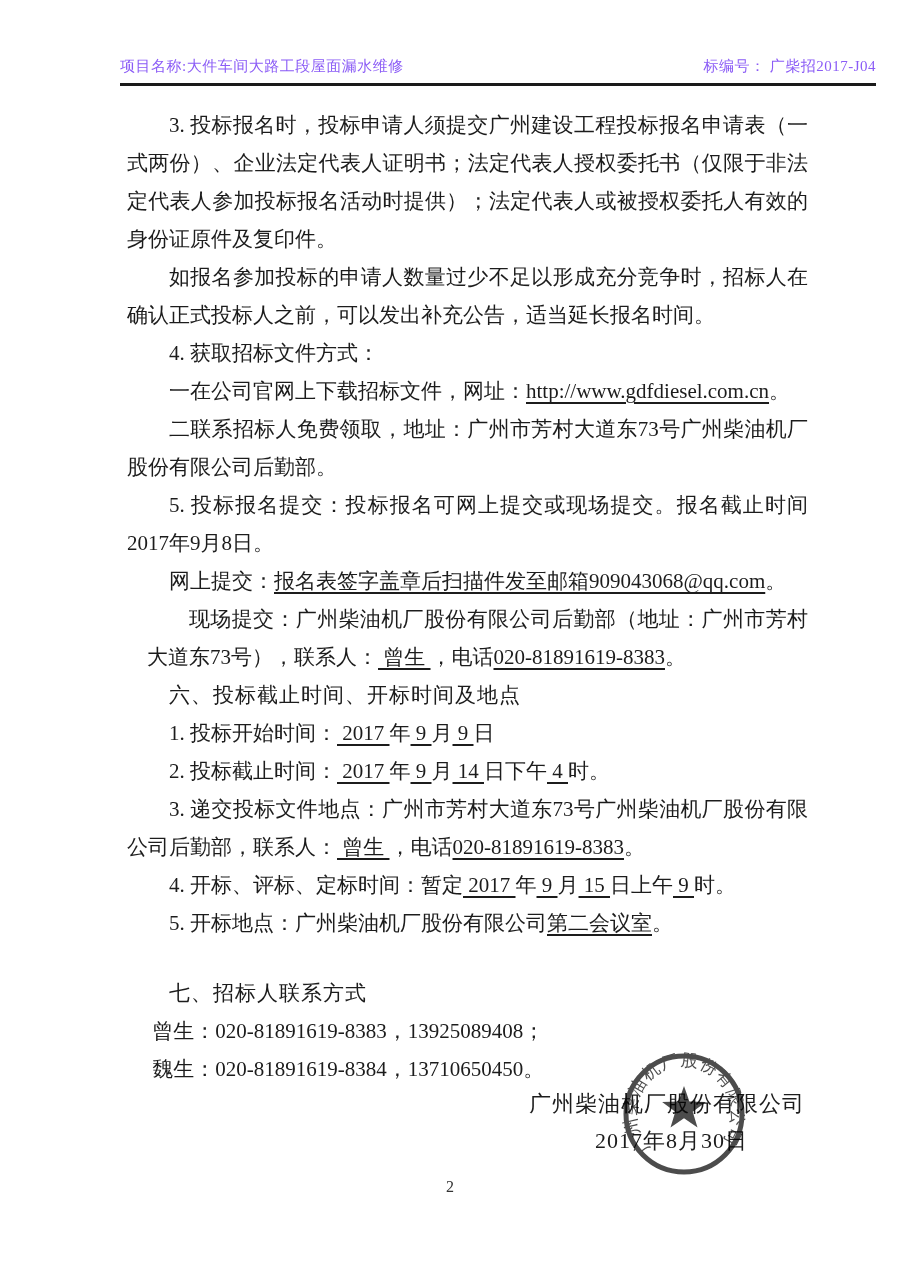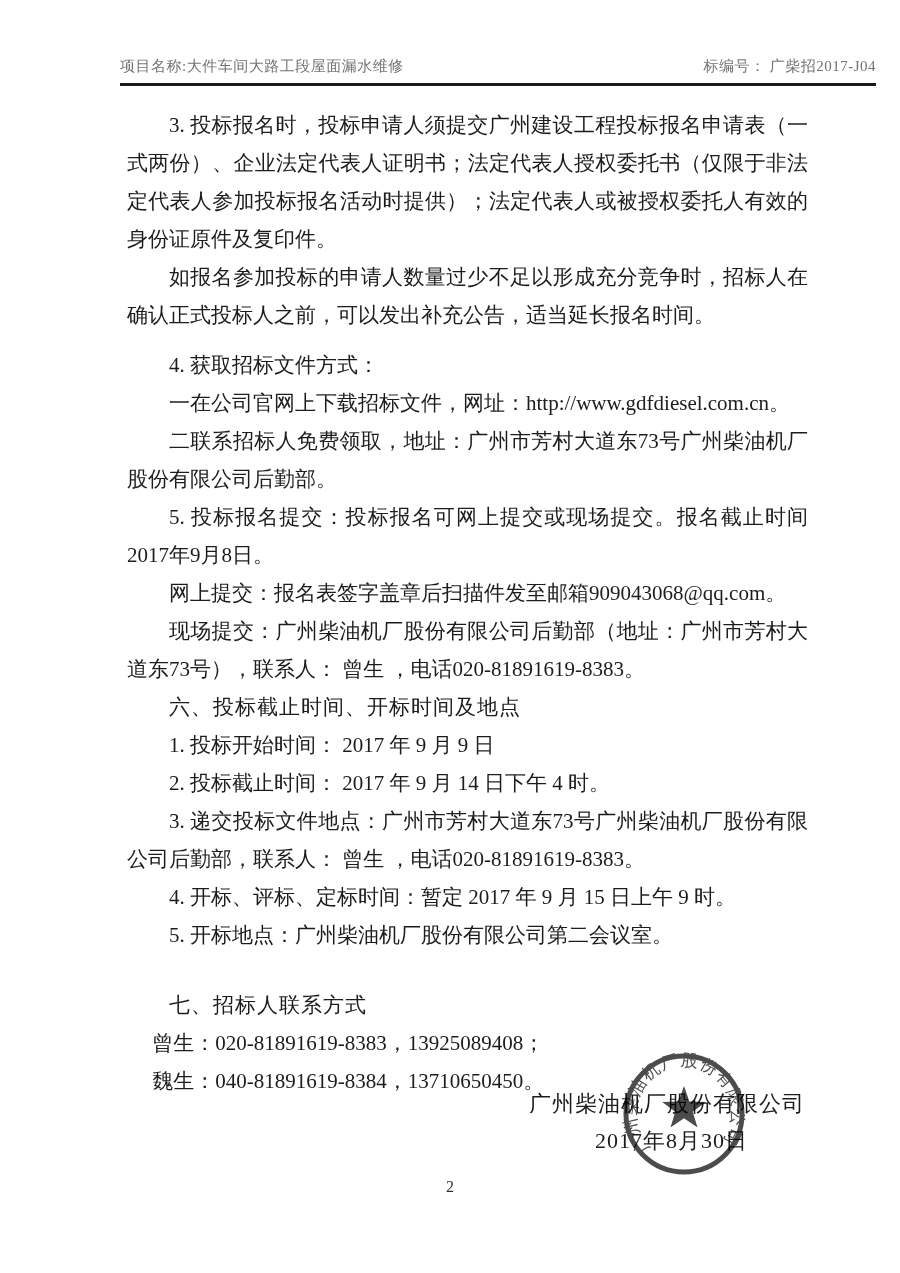--- a/index.html
+++ b/index.html
@@ -20,36 +20,36 @@
     left: 120px;
     top: 57px;
     width: 756px;
     display: flex;
     justify-content: space-between;
     align-items: flex-end;
     font-size: 15px;
     letter-spacing: 0.5px;
     padding-bottom: 7px;
     border-bottom: 3px solid #1a1a1a;
-    color: #737373;
+    color: #8b5cf6;
   }
   
   .doc-body {
     position: absolute;
     left: 127px;
     top: 106px;
     width: 681px;
     font-size: 21px;
     line-height: 38px;
     text-align: justify;
     color: #1c1c1c;
   }
   .doc-body p { margin: 0; }
   .doc-body p.bold { font-weight: normal; letter-spacing: 1px; }
-  .u { text-underline-offset: 4px; }
+  .u { text-decoration: underline; text-underline-offset: 4px; }
   
   .sig-company {
     position: absolute;
     top: 1089px;
     left: 529px;
     font-size: 22px;
     letter-spacing: 1px;
   }
   .sig-date {
     position: absolute;
@@ -83,35 +83,35 @@
 <div class="page">
 
   <div class="page-header">
     <span>项目名称:大件车间大路工段屋面漏水维修</span>
     <span>标编号： 广柴招2017-J04</span>
   </div>
 
   <div class="doc-body">
       <p style="text-indent: 2em;"><span>3. 投标报名时，投标申请人须提交广州建设工程投标报名申请表（一式两份）、企业法定代表人证明书；法定代表人授权委托书（仅限于非法定代表人参加投标报名活动时提供）；法定代表人或被授权委托人有效的身份证原件及复印件。</span></p>
       <p style="text-indent: 2em;"><span>如报名参加投标的申请人数量过少不足以形成充分竞争时，招标人在确认正式投标人之前，可以发出补充公告，适当延长报名时间。</span></p>
-      <p style="text-indent: 2em; margin-top: 12px;"><span>4.  获取招标文件方式：</span></p>
+      <p style="text-indent: 2em;"><span>4.  获取招标文件方式：</span></p>
       <p style="text-indent: 2em;"><span>一在公司官网上下载招标文件，网址：</span><span class="u">http://www.gdfdiesel.com.cn</span><span>。</span></p>
       <p style="text-indent: 2em;"><span>二联系招标人免费领取，地址：广州市芳村大道东73号广州柴油机厂股份有限公司后勤部。</span></p>
       <p style="text-indent: 2em;"><span>5. 投标报名提交：投标报名可网上提交或现场提交。报名截止时间2017年9月8日。</span></p>
       <p style="text-indent: 2em;"><span>网上提交：</span><span class="u">报名表签字盖章后扫描件发至邮箱909043068@qq.com</span><span>。</span></p>
-      <p style="text-indent: 2em;"><span>现场提交：广州柴油机厂股份有限公司后勤部（地址：广州市芳村大道东73号），联系人：</span><span class="u">&nbsp;曾生&nbsp;</span><span>，电话</span><span class="u">020-81891619-8383</span><span>。</span></p>
+      <p style="text-indent: 2em; margin-left: 20px;"><span>现场提交：广州柴油机厂股份有限公司后勤部（地址：广州市芳村大道东73号），联系人：</span><span class="u">&nbsp;曾生&nbsp;</span><span>，电话</span><span class="u">020-81891619-8383</span><span>。</span></p>
       <p class="bold" style="text-indent: 2em;"><span>六、投标截止时间、开标时间及地点</span></p>
       <p style="text-indent: 2em;"><span>1. 投标开始时间：</span><span class="u">&nbsp;2017&nbsp;</span><span>年</span><span class="u">&nbsp;9&nbsp;</span><span>月</span><span class="u">&nbsp;9&nbsp;</span><span>日</span></p>
       <p style="text-indent: 2em;"><span>2. 投标截止时间：</span><span class="u">&nbsp;2017&nbsp;</span><span>年</span><span class="u">&nbsp;9&nbsp;</span><span>月</span><span class="u">&nbsp;14&nbsp;</span><span>日下午</span><span class="u">&nbsp;4&nbsp;</span><span>时。</span></p>
       <p style="text-indent: 2em;"><span>3. 递交投标文件地点：广州市芳村大道东73号广州柴油机厂股份有限公司后勤部，联系人：</span><span class="u">&nbsp;曾生&nbsp;</span><span>，电话</span><span class="u">020-81891619-8383</span><span>。</span></p>
       <p style="text-indent: 2em;"><span>4. 开标、评标、定标时间：暂定</span><span class="u">&nbsp;2017&nbsp;</span><span>年</span><span class="u">&nbsp;9&nbsp;</span><span>月</span><span class="u">&nbsp;15&nbsp;</span><span>日上午</span><span class="u">&nbsp;9&nbsp;</span><span>时。</span></p>
       <p style="text-indent: 2em;"><span>5. 开标地点：广州柴油机厂股份有限公司</span><span class="u">第二会议室</span><span>。</span></p>
       <p class="bold" style="text-indent: 2em; margin-top: 32px;"><span>七、招标人联系方式</span></p>
       <p style="text-indent: 1.2em;"><span>曾生：020-81891619-8383，13925089408；</span></p>
-      <p style="text-indent: 1.2em;"><span>魏生：040-81891619-8384，13710650450。</span></p>
+      <p style="text-indent: 1.2em;"><span>魏生：020-81891619-8384，13710650450。</span></p>
     </div>
 
   <div class="sig-company">广州柴油机厂股份有限公司</div>
   <div class="sig-date">2017年8月30日</div>
 
   <svg class="seal" viewBox="0 0 130 130" aria-hidden="true">
     <circle cx="65" cy="65" r="58" fill="none" stroke-width="5" stroke="#3d3d3d"></circle>
     <path id="sealArc" d="M 31.7 99.5 A 48 48 0 1 1 98.3 99.5" fill="none"></path>
     <text font-size="17" letter-spacing="1" fill="#3d3d3d">
       <textPath href="#sealArc" startOffset="0" textLength="220">广州柴油机厂股份有限公司</textPath>

